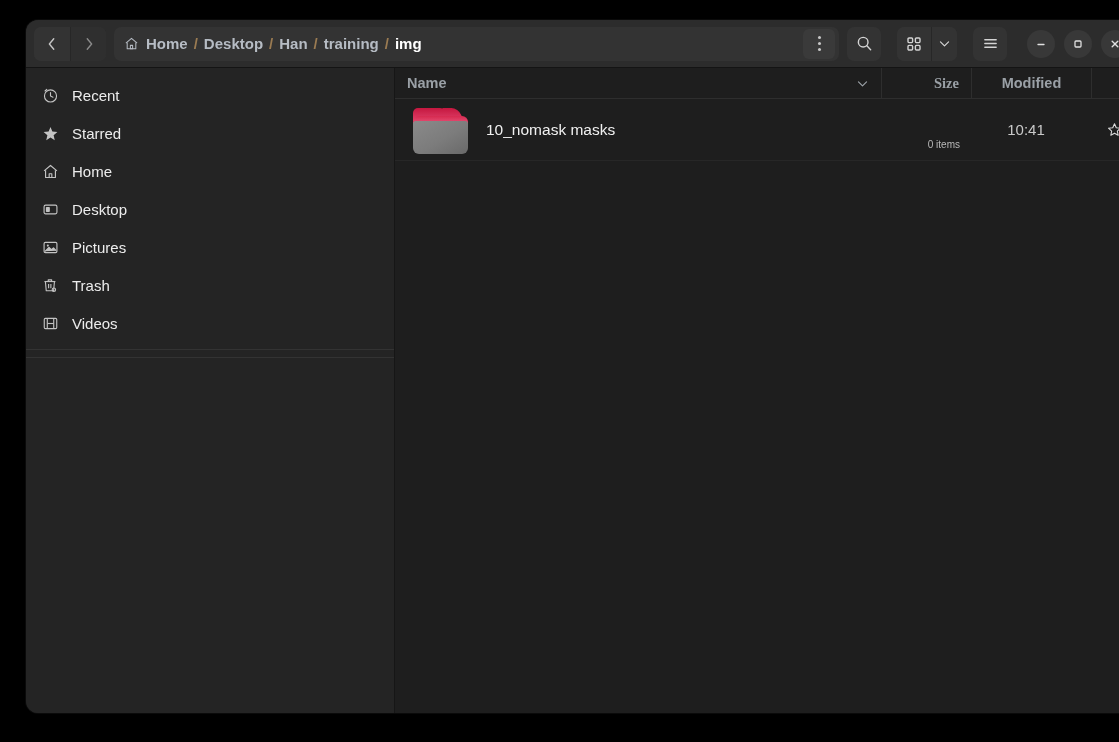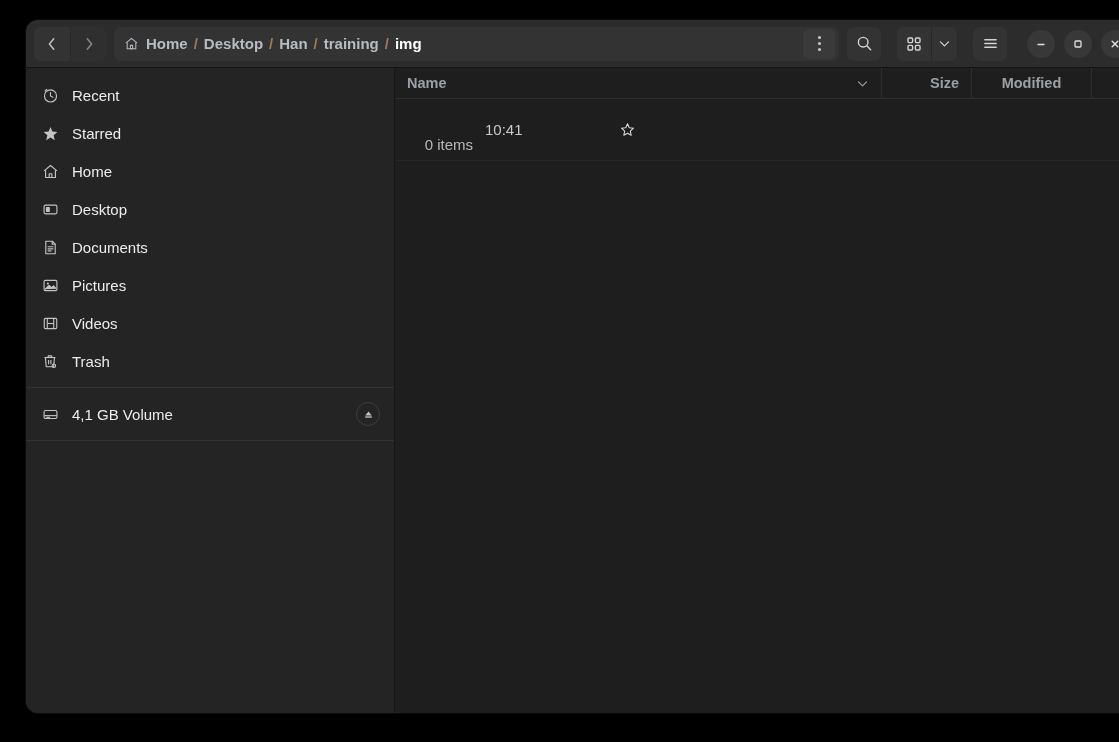--- a/index.html
+++ b/index.html
@@ -158,21 +158,21 @@
   }
   .col {
     display:flex; align-items:center;
     font-size:14.5px; font-weight:bold;
     color:#9aa0a6;
     padding:0 12px;
     cursor:pointer;
     border-right:1px solid #2e2e2e;
   }
   .col.name { flex:1; justify-content:space-between; }
-  .col.size { width:90px; justify-content:flex-end; }
+  .col.size { width:90px; justify-content:flex-end;font-family:Liberation Serif, serif; }
   .col.mod { width:120px; justify-content:center; }
   .col.star { width:45px; border-right:none; }
   .filelist { flex:1; overflow:hidden; }
   .row {
     height:62px;
     display:flex;
     align-items:center;
     border-bottom:1px solid #272727;
     cursor:pointer;
   }
@@ -194,22 +194,22 @@
     position:absolute; left:0; top:10px; width:55px; height:8px;
     background:linear-gradient(180deg,#d62a50 0%,#e8567c 100%);
     border-radius:6px 6px 0 0;
   }
   .folder .bodyf {
     position:absolute; left:0; top:15px; width:55px; height:33px;
     background:linear-gradient(150deg,#8a8a8a 0%,#7c7c7c 55%,#696969 100%);
     border-radius:3px 3px 6px 6px;
   }
   .rowtext { font-size:15.5px; color:#f0f0f0; white-space:nowrap; overflow:hidden; text-overflow:ellipsis; }
-  .csize { width:90px; text-align:right; font-size:15px; color:#b9b9b9; padding-right:12px;margin-top:30px; }
-  .cmod  { width:120px; text-align:left; font-size:15px; color:#c9c9c9; padding-right:12px; }
+  .csize { width:90px; text-align:right; font-size:10px; color:#b9b9b9; padding-right:12px;margin-top:30px; }
+  .cmod  { width:120px; text-align:center; font-size:15px; color:#c9c9c9; padding-right:12px; }
   .cstar { width:45px; display:flex; align-items:center; justify-content:center; color:#dadada; cursor:pointer; }
 </style>
 </head>
 <body>
 
 <div class="window">
 
   <div class="headerbar">
 
     <div class="navgroup">
@@ -342,90 +342,62 @@
       <div class="sbitem">
         <span class="sbicon">
           <svg width="17" height="17" viewBox="0 0 18 18" fill="none" stroke="currentColor" stroke-width="1.2">
               <rect x="2.2" y="4.4" width="13.6" height="9.2" rx="1.6"></rect>
               <rect x="4.1" y="6.3" width="4.2" height="5.4" rx="0.8" fill="currentColor" stroke="none"></rect>
             </svg>
         </span>
         <span class="sblabel">Desktop</span>
       </div>
 
-      <div class="sbitem">
-        <span class="sbicon">
-          <svg width="17" height="17" viewBox="0 0 18 18" fill="none" stroke="currentColor" stroke-width="1.2" stroke-linejoin="round">
-              <path d="M4 2.4 H11 L14 5.4 V15.6 H4 Z"></path>
-              <polyline points="10.8,2.5 10.8,5.6 14,5.6"></polyline>
-              <line x1="6" y1="8.2" x2="12" y2="8.2"></line>
-              <line x1="6" y1="10.4" x2="12" y2="10.4"></line>
-              <line x1="6" y1="12.6" x2="10" y2="12.6"></line>
-            </svg>
-        </span>
-        <span class="sblabel">Documents</span>
-      </div>
 
 
 
       <div class="sbitem">
         <span class="sbicon">
           <svg width="17" height="17" viewBox="0 0 18 18" fill="none" stroke="currentColor" stroke-width="1.2" stroke-linejoin="round">
               <rect x="2.2" y="3.6" width="13.6" height="10.8" rx="1.4"></rect>
               <circle cx="6.2" cy="7" r="1.1" fill="currentColor" stroke="none"></circle>
               <polyline points="3.2,13 7.4,8.8 10,11.4 12.2,9.4 15,12.4" fill="currentColor" stroke="currentColor"></polyline>
             </svg>
         </span>
         <span class="sblabel">Pictures</span>
-      </div>
-
-      <div class="sbitem">
-        <span class="sbicon">
-          <svg width="17" height="17" viewBox="0 0 18 18" fill="none" stroke="currentColor" stroke-width="1.2">
-              <rect x="2.4" y="3.6" width="13.2" height="10.8" rx="1.2"></rect>
-              <line x1="5.6" y1="3.8" x2="5.6" y2="14.2"></line>
-              <line x1="12.4" y1="3.8" x2="12.4" y2="14.2"></line>
-              <line x1="5.8" y1="9" x2="12.2" y2="9"></line>
-            </svg>
-        </span>
-        <span class="sblabel">Videos</span>
       </div>
 
       <div class="sbitem">
         <span class="sbicon">
           <svg width="17" height="17" viewBox="0 0 18 18" fill="none" stroke="currentColor" stroke-width="1.2" stroke-linejoin="round">
               <path d="M3.6 4.8 H13.2 L12.3 14.6 H4.5 Z"></path>
               <line x1="2.6" y1="4.8" x2="14.2" y2="4.8"></line>
               <path d="M6.6 4.6 V3 H10.2 V4.6"></path>
               <line x1="7" y1="7.4" x2="7" y2="12"></line>
               <line x1="9.4" y1="7.4" x2="9.4" y2="12"></line>
               <circle cx="12.6" cy="13.4" r="1.8"></circle>
             </svg>
         </span>
         <span class="sblabel">Trash</span>
       </div>
 
+      <div class="sbitem">
+        <span class="sbicon">
+          <svg width="17" height="17" viewBox="0 0 18 18" fill="none" stroke="currentColor" stroke-width="1.2">
+              <rect x="2.4" y="3.6" width="13.2" height="10.8" rx="1.2"></rect>
+              <line x1="5.6" y1="3.8" x2="5.6" y2="14.2"></line>
+              <line x1="12.4" y1="3.8" x2="12.4" y2="14.2"></line>
+              <line x1="5.8" y1="9" x2="12.2" y2="9"></line>
+            </svg>
+        </span>
+        <span class="sblabel">Videos</span>
+      </div>
+
       <div class="sbsep"></div>
 
-      <div class="sbitem">
-        <span class="sbicon">
-          <svg width="17" height="17" viewBox="0 0 18 18" fill="none" stroke="currentColor" stroke-width="1.2" stroke-linejoin="round">
-              <rect x="2.2" y="4.8" width="13.6" height="8.4" rx="1.6"></rect>
-              <line x1="2.4" y1="10.2" x2="15.6" y2="10.2"></line>
-              <line x1="4.4" y1="12" x2="8.4" y2="12"></line>
-            </svg>
-        </span>
-        <span class="sblabel">4,1 GB Volume</span>
-        <span class="eject">
-          <svg width="11" height="11" viewBox="0 0 12 12" fill="currentColor">
-              <polygon points="6,2.6 9.6,7 2.4,7" fill="#c0c0c0"></polygon>
-              <rect x="2.4" y="8" width="7.2" height="1.5" fill="#c0c0c0"></rect>
-            </svg>
-        </span>
-      </div>
 
       <div class="sbsep"></div>
 
     </div>
 
     <div class="content">
 
       <div class="colhdr">
         <div class="col name">
           <span>Name</span>
@@ -437,20 +409,28 @@
           <span>Size</span>
         </div>
         <div class="col mod">
           <span>Modified</span>
         </div>
         <div class="col star"></div>
       </div>
 
       <div class="filelist">
         <div class="row">
+          <div class="fname">
+            <span class="folder">
+              <span class="tab"></span>
+                <span class="band"></span>
+                <span class="bodyf"></span>
+            </span>
+            <span class="rowtext">10_nomask masks</span>
+          </div>
           <div class="csize">0 items</div>
           <div class="cmod">10:41</div>
           <div class="cstar">
             <svg width="15" height="15" viewBox="0 0 18 18" fill="none" stroke="currentColor" stroke-width="1.3" stroke-linejoin="round">
                 <polygon points="9,2.2 11.1,6.8 16.2,7.4 12.4,10.9 13.4,15.9 9,13.4 4.6,15.9 5.6,10.9 1.8,7.4 6.9,6.8"></polygon>
               </svg>
           </div>
         </div>
       </div>
 

